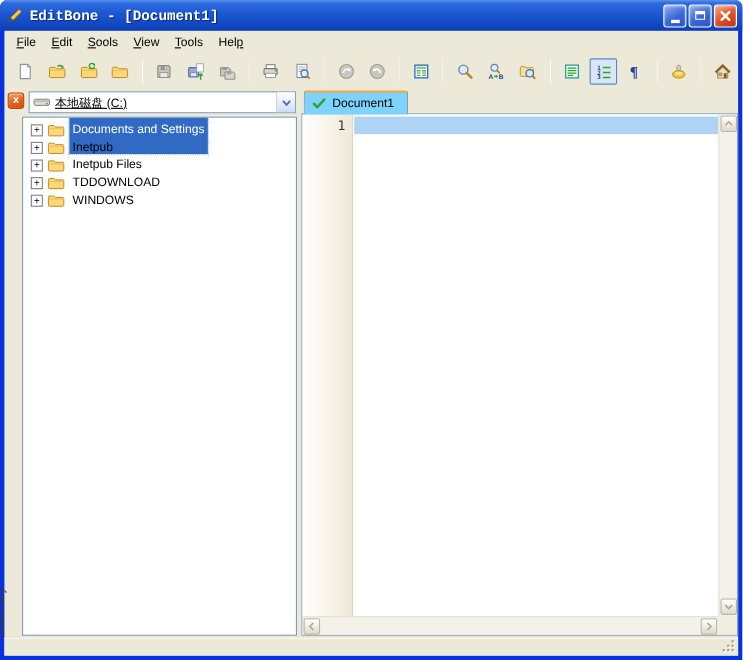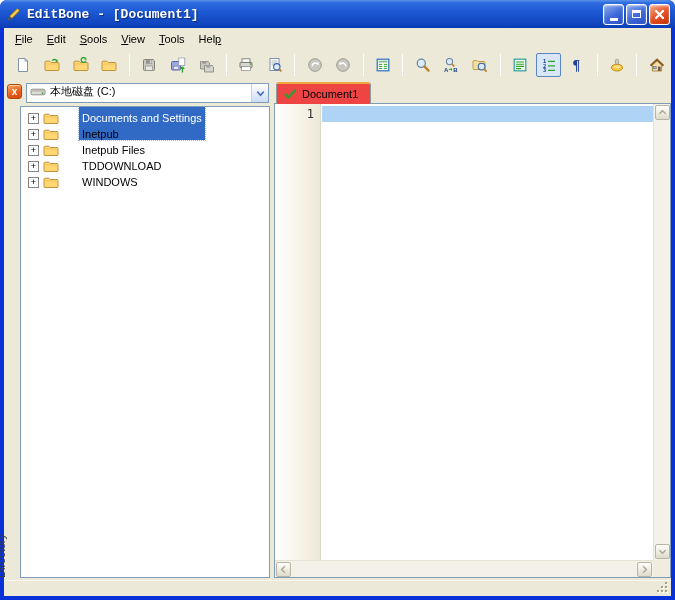--- a/index.html
+++ b/index.html
@@ -65,51 +65,51 @@
 
   
   .panel-close{
     position:absolute;left:3px;top:4px;width:15px;height:15px;border:1px solid #B34700;border-radius:3px;
     background:linear-gradient(160deg,#F6A25A 0%,#E65C1C 60%,#D24A10 100%);
     color:#fff;font:bold 10px/11px "Liberation Sans",sans-serif;text-align:center;padding:0;cursor:default;
     box-shadow:inset 0 1px 1px rgba(255,255,255,.6);
   }
   .drive-combo{
     position:absolute;left:22px;top:3px;width:243px;height:20px;background:#fff;
-    border:1px solid var(--panel-border);display:flex;align-items:flex-start;padding-left:3px;gap:4px;cursor:default;
+    border:1px solid var(--panel-border);display:flex;align-items:center;padding-left:3px;gap:4px;cursor:default;text-decoration:underline;
   }
   .drive-value{white-space:nowrap;}
   .combo-arrow-btn{
     margin-left:auto;width:17px;height:18px;border:0;border-left:1px solid #C5D3E8;
     background:linear-gradient(180deg,#FFFFFF 0%,#E4EDFA 55%,#CCDCF5 100%);
     display:flex;align-items:center;justify-content:center;padding:0;cursor:default;
   }
   .tree-box{
     position:absolute;left:16px;top:26px;width:250px;bottom:2px;background:#fff;
     border:1px solid var(--panel-border);overflow:hidden;padding-top:3px;
   }
   .tree-row{height:16px;display:flex;align-items:center;cursor:default;}
   .expand{
     width:11px;height:11px;margin-left:7px;border:1px solid #848284;background:#fff;
     font:9px/9px "Liberation Sans",sans-serif;text-align:center;color:#000;flex:none;
   }
   .expand-spacer{width:13px;margin-left:7px;flex:none;border-left:1px dotted #B5B5B5;height:1px;}
   .row-icon{width:16px;height:16px;margin-left:4px;flex:none;}
-  .row-label{margin-left:20px;padding:16px 3px;white-space:nowrap;}
+  .row-label{margin-left:4px;padding:16px 3px;white-space:nowrap;}
   .tree-row.selected .row-label{background:var(--selection);color:#fff;outline:1px dotted #9BBBE8;}
   .dir-label{
     position:absolute;left:3px;bottom:2px;transform:rotate(-90deg);transform-origin:0 100%;
     white-space:nowrap;color:#3C3C3C;
   }
 
   
   .right-pane{position:absolute;left:270px;top:0;right:0;bottom:2px;}
   .tab{
     position:absolute;left:2px;top:2px;height:22px;z-index:2;
-    padding:0 12px 0 6px;background:#ef4444;
+    padding:0 12px 0 6px;background:#7dd3fc;
     border:1px solid #919B9C;border-bottom:none;border-top:2px solid #EFA73E;border-radius:3px 3px 0 0;
     display:flex;align-items:center;gap:5px;cursor:default;
   }
   .editor{position:absolute;left:0;right:0;top:23px;bottom:0;border:1px solid var(--panel-border);background:#fff;}
   .gutter{
     position:absolute;left:0;top:0;bottom:17px;width:46px;
     background:linear-gradient(90deg,#FFFFFF 0%,#F4F0E2 70%,#EDE8D8 100%);
     border-right:1px solid #DCD8C8;text-align:right;padding:2px 6px 0 0;
     font:12px/16px "DejaVu Sans Mono",monospace;color:#333;
   }

